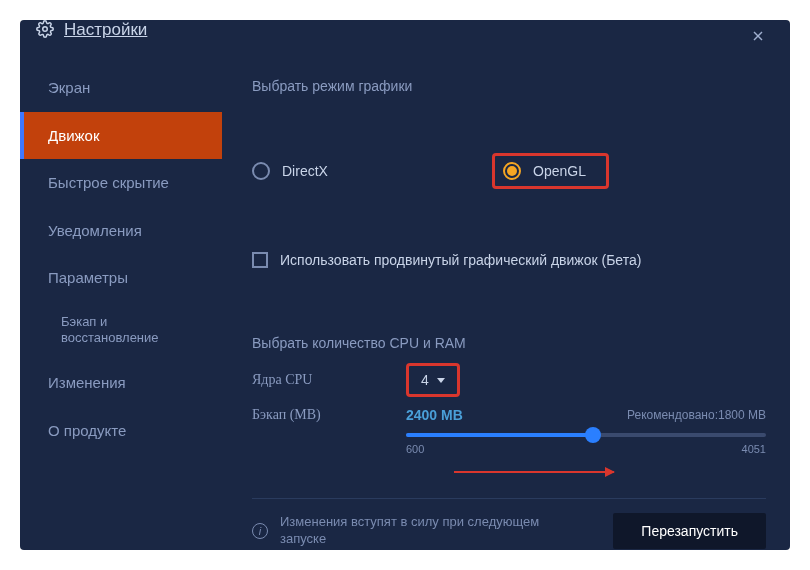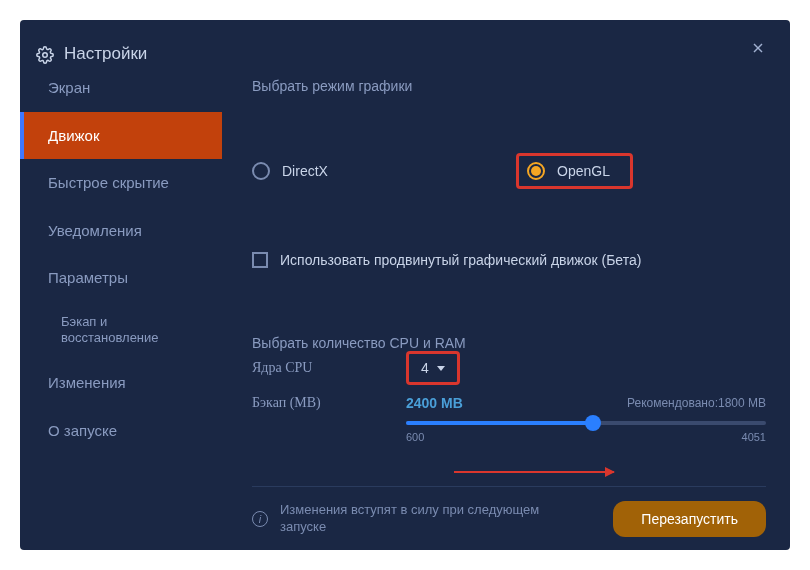--- a/index.html
+++ b/index.html
@@ -7,23 +7,24 @@
     .window {
       width: 770px; height: 530px;
       background: #1a2744;
       border-radius: 4px;
       display: flex; flex-direction: column;
       position: relative;
       overflow: hidden;
     }
     .titlebar {
       height: 44px;
-      display: flex; align-items: flex-end;
+      display: flex; align-items: flex-start;
       padding: 0 16px;
       color: #c9d4e8;
+      text-decoration: underline;
     }
     .titlebar .gear-icon { margin-right: 10px; display: flex; }
     .titlebar .title { font-size: 17px; font-weight: 400; }
     .close-btn {
       margin-left: auto;
       width: 32px; height: 32px;
       display: flex; align-items: center; justify-content: center;
       cursor: pointer;
       color: #a0b0d0;
     }
@@ -57,21 +58,21 @@
     .section-label {
       color: #8a9bc0;
       font-size: 14px;
       margin-bottom: 16px;
     }
     .radio-row { display: flex; gap: 0; margin-bottom: 20px; align-items: center; }
     .radio-opt {
       display: flex; align-items: center;
       color: #c9d4e8; font-size: 14px;
       cursor: pointer;
-      width: 264px;
+      width: 240px;
     }
     .radio-circle {
       width: 18px; height: 18px;
       border: 2px solid #7a8bb0;
       border-radius: 50%;
       margin-right: 12px;
       display: flex; align-items: center; justify-content: center;
     }
     .radio-circle.selected { border-color: #f5a623; }
     .radio-circle.selected::after {
@@ -83,21 +84,21 @@
       border-radius: 4px;
       padding: 6px 20px 6px 8px;
       display: flex; align-items: center;
     }
     .checkbox-row { display: flex; align-items: center; color: #c9d4e8; font-size: 14px; cursor: pointer; margin-bottom: 24px; }
     .checkbox {
       width: 16px; height: 16px;
       border: 2px solid #7a8bb0;
       margin-right: 12px;
     }
-    .cpu-ram-sec .section-label { margin-bottom: 0; }
+    .cpu-ram-sec .section-label { margin-bottom: 12px; }
     .row { display: flex; align-items: center; margin-bottom: 10px; }
     .row-label { color: #8a9bc0; font-size: 14px; width: 154px; font-family: Liberation Serif, serif; }
     .dropdown {
       display: flex; align-items: center;
       color: #c9d4e8; font-size: 14px;
       padding: 4px 8px;
       cursor: pointer;
       gap: 8px;
     }
     .dropdown-wrap.highlight-red { padding: 2px 4px; }
@@ -156,22 +157,22 @@
       gap: 12px;
     }
     .info-icon {
       width: 16px; height: 16px;
       border: 1.5px solid #7a8bb0; border-radius: 50%;
       display: flex; align-items: center; justify-content: center;
       color: #7a8bb0; font-size: 11px; font-style: italic;
     }
     .footer-text { color: #7a8bb0; font-size: 13px; line-height: 1.3; max-width: 280px; }
     .restart-btn {
-      background: #a16207; color: #fff;
-      border: none; border-radius: 12px;
+      background: #0f172a; color: #fff;
+      border: none; border-radius: 2px;
       padding: 10px 28px; font-size: 14px;
       cursor: pointer;
       margin-left: auto;
     }
   </style>
 </head>
 <body>
 
 <div class="window">
   <div class="titlebar">
@@ -192,21 +193,21 @@
 
   <div class="body">
     <div class="sidebar">
       <div class="nav-item">Экран</div>
       <div class="nav-item active">Движок</div>
       <div class="nav-item">Быстрое скрытие</div>
       <div class="nav-item">Уведомления</div>
       <div class="nav-item">Параметры</div>
       <div class="nav-item small">Бэкап и восстановление</div>
       <div class="nav-item">Изменения</div>
-      <div class="nav-item">О запуске</div>
+      <div class="nav-item">О продукте</div>
     </div>
 
     <div class="content">
       <div class="section-label">Выбрать режим графики</div>
       <div class="radio-row">
         <div class="radio-opt">
           <span class="radio-circle"></span>
           <span>DirectX</span>
         </div>
         <div class="highlight-red">

